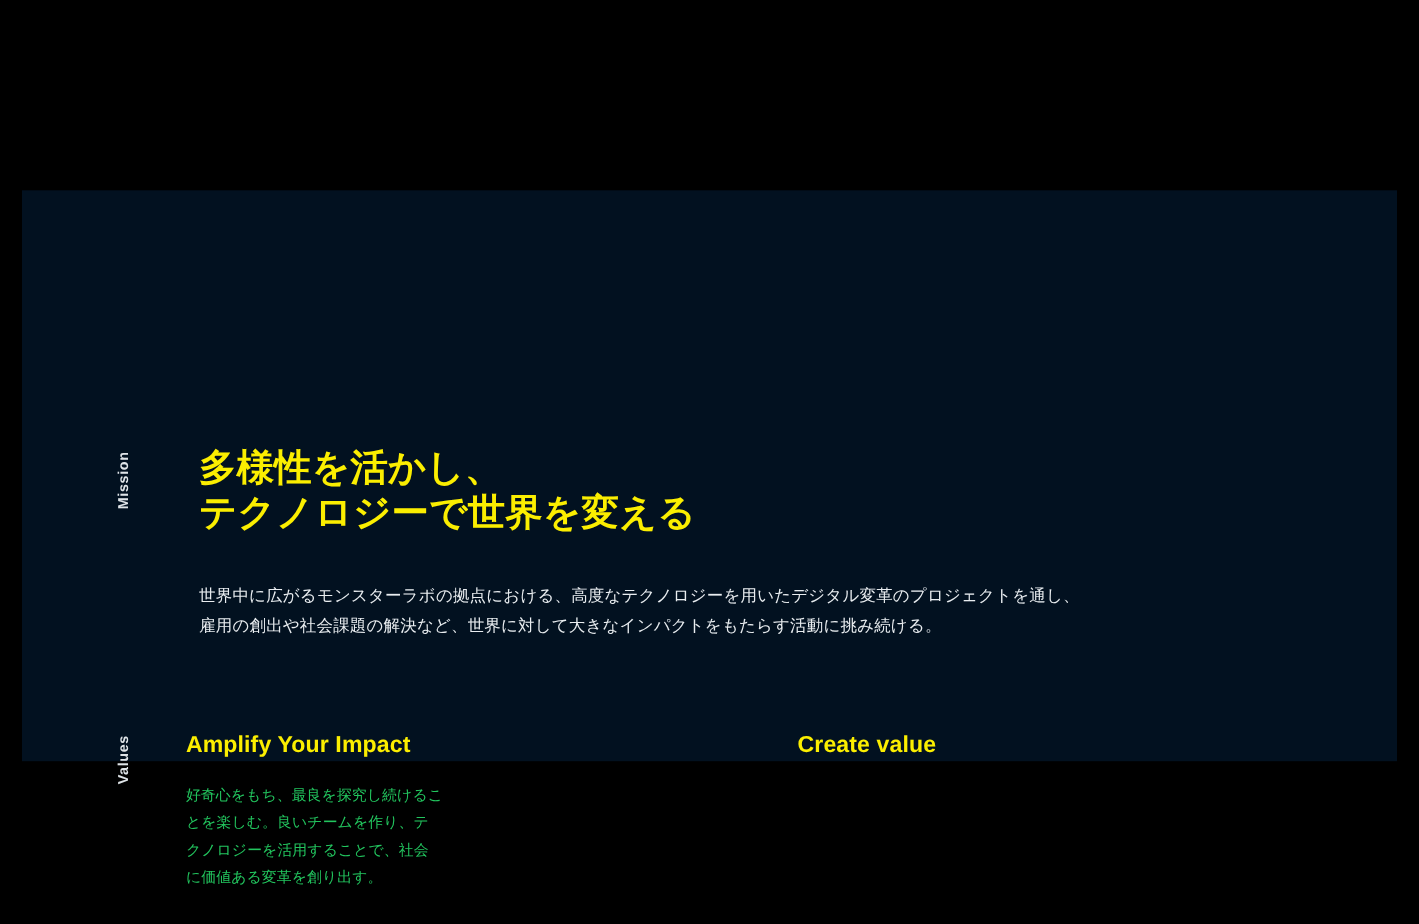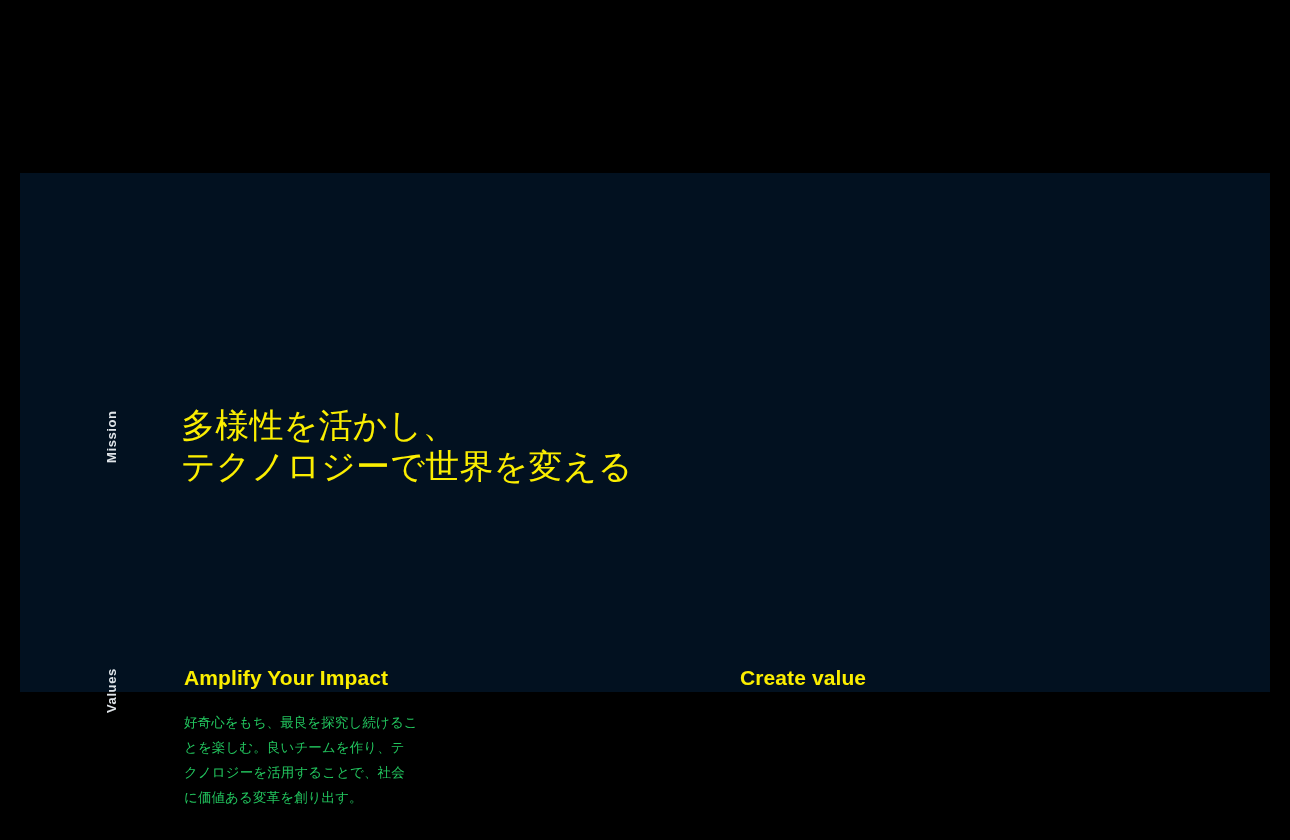--- a/index.html
+++ b/index.html
@@ -50,21 +50,21 @@
   
   #mission-block {
     position: absolute;
     left: 161px;
     top: 232px;
     width: 1060px;
   }
   #mission-heading {
     color: #fbee00;
     font-size: 34px;
-    font-weight: normal;
+    font-weight: bold;
     line-height: 41px;
     letter-spacing: 0.2px;
     margin: 0;
     white-space: pre-line;
   }
   #mission-body {
     margin: 0;
     position: absolute;
     left: 0;
     top: 123px;
@@ -72,21 +72,21 @@
     color: #e9edf0;
     font-size: 15px;
     line-height: 28px;
     letter-spacing: 0.15px;
     white-space: pre-line;
   }
 
   
   #values-grid {
     position: absolute;
-    left: 164px;
+    left: 149px;
     top: 492px;
     width: 1075px;
     display: grid;
     grid-template-columns: repeat(4, 278px);
     column-gap: 0px;
   }
   .value-card {
     width: 234px;
   }
   .value-title {
@@ -110,20 +110,22 @@
 
 <div id="stage">
 
   <div id="panel">
 
     <div class="vlabel" id="mission-label">Mission</div>
 
     <div id="mission-block">
       <h1 id="mission-heading">多様性を活かし、
 テクノロジーで世界を変える</h1>
+      <p id="mission-body">世界中に広がるモンスターラボの拠点における、高度なテクノロジーを用いたデジタル変革のプロジェクトを通し、
+雇用の創出や社会課題の解決など、世界に対して大きなインパクトをもたらす活動に挑み続ける。</p>
     </div>
 
     <div class="vlabel" id="values-label">Values</div>
 
     <div id="values-grid">
 
       <div class="value-card">
         <h2 class="value-title">Amplify Your Impact</h2>
         <p class="value-text">好奇心をもち、最良を探究し続けることを楽しむ。良いチームを作り、テクノロジーを活用することで、社会に価値ある変革を創り出す。</p>
       </div>

